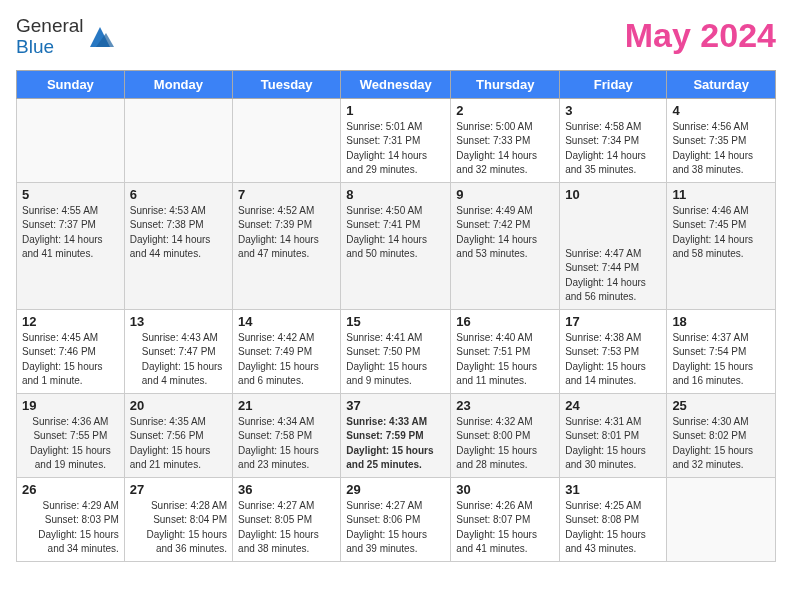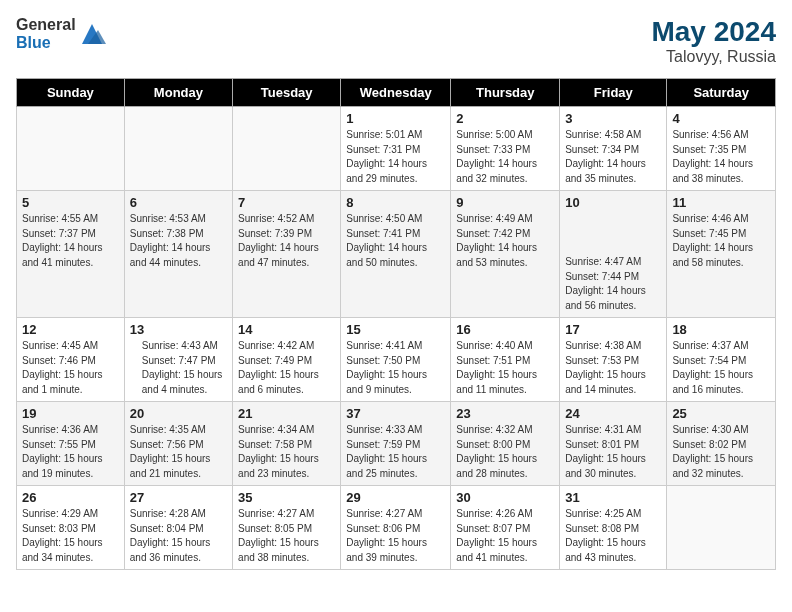--- a/index.html
+++ b/index.html
@@ -15,50 +15,50 @@
       justify-content: space-between;
       align-items: flex-start;
       margin-bottom: 12px;
     }
     .logo {
       display: flex;
       align-items: center;
       gap: 0;
     }
     .logo-text {
-      font-size: 16px;
-      font-weight: bold;
+      font-size: 19px;
+      font-weight: normal;
       line-height: 1.1;
     }
     .logo-general { color: #333; }
     .logo-blue { color: #1a6fb5; }
     .logo-icon {
       width: 28px;
       height: 28px;
       margin-left: 2px;
     }
     .title-block {
       text-align: right;
     }
     .month-year {
-      font-size: 28px;
+      font-size: 34px;
       font-weight: bold;
-      color: #0c4a6e;
+      color: #ec4899;
     }
     .location {
       font-size: 16px;
       color: #444;
     }
     table {
       width: 100%;
       border-collapse: collapse;
       font-size: 11px;
     }
     thead tr th {
-      background-color: #000000;
+      background-color: #3b82f6;
       color: #fff;
       text-align: center;
       padding: 6px 4px;
       font-size: 13px;
       font-weight: bold;
       border: 1px solid #aaa;
     }
     tbody tr td {
       border: 1px solid #ccc;
       vertical-align: top;
@@ -97,21 +97,20 @@
         <span class="logo-blue">Blue</span>
       </div>
     </div>
     <svg class="logo-icon" viewBox="0 0 28 28" xmlns="http://www.w3.org/2000/svg">
       <polygon points="4,24 14,4 24,24" fill="#2878c3"></polygon>
       <polygon points="10,24 20,10 28,24" fill="#1a5fa0" opacity="0.7"></polygon>
     </svg>
   </div>
   <div class="title-block">
     <div class="month-year">May 2024</div>
-    <div class="location">Talovyy, Russia</div>
   </div>
 </div>
 
 <table>
   <thead>
     <tr>
     <th>Sunday</th>
         <th>Monday</th>
         <th>Tuesday</th>
         <th>Wednesday</th>
@@ -252,42 +251,42 @@
           <span class="day-num">18</span>
           <div class="day-info" style="white-space: pre-line;">Sunrise: 4:37 AM
 Sunset: 7:54 PM
 Daylight: 15 hours
 and 16 minutes.</div>
         </td>
       </tr>
       <tr>
         <td>
           <span class="day-num">19</span>
-          <div class="day-info" style="white-space: pre-line;">Sunrise: 4:36 AM
+          <div class="day-info" style="white-space: pre-line; text-align: center;">Sunrise: 4:36 AM
 Sunset: 7:55 PM
 Daylight: 15 hours
 and 19 minutes.</div>
         </td>
         <td>
           <span class="day-num">20</span>
           <div class="day-info" style="white-space: pre-line;">Sunrise: 4:35 AM
 Sunset: 7:56 PM
 Daylight: 15 hours
 and 21 minutes.</div>
         </td>
         <td>
           <span class="day-num">21</span>
           <div class="day-info" style="white-space: pre-line;">Sunrise: 4:34 AM
 Sunset: 7:58 PM
 Daylight: 15 hours
 and 23 minutes.</div>
         </td>
         <td>
           <span class="day-num">37</span>
-          <div class="day-info" style="white-space: pre-line;">Sunrise: 4:33 AM
+          <div class="day-info" style="white-space: pre-line; font-weight: bold;">Sunrise: 4:33 AM
 Sunset: 7:59 PM
 Daylight: 15 hours
 and 25 minutes.</div>
         </td>
         <td>
           <span class="day-num">23</span>
           <div class="day-info" style="white-space: pre-line;">Sunrise: 4:32 AM
 Sunset: 8:00 PM
 Daylight: 15 hours
 and 28 minutes.</div>
@@ -303,34 +302,34 @@
           <span class="day-num">25</span>
           <div class="day-info" style="white-space: pre-line;">Sunrise: 4:30 AM
 Sunset: 8:02 PM
 Daylight: 15 hours
 and 32 minutes.</div>
         </td>
       </tr>
       <tr>
         <td>
           <span class="day-num">26</span>
-          <div class="day-info" style="white-space: pre-line;">Sunrise: 4:29 AM
+          <div class="day-info" style="white-space: pre-line; text-align: right;">Sunrise: 4:29 AM
 Sunset: 8:03 PM
 Daylight: 15 hours
 and 34 minutes.</div>
         </td>
         <td>
           <span class="day-num">27</span>
-          <div class="day-info" style="white-space: pre-line;">Sunrise: 4:28 AM
+          <div class="day-info" style="white-space: pre-line; text-align: right;">Sunrise: 4:28 AM
 Sunset: 8:04 PM
 Daylight: 15 hours
 and 36 minutes.</div>
         </td>
         <td>
-          <span class="day-num">35</span>
+          <span class="day-num">36</span>
           <div class="day-info" style="white-space: pre-line;">Sunrise: 4:27 AM
 Sunset: 8:05 PM
 Daylight: 15 hours
 and 38 minutes.</div>
         </td>
         <td>
           <span class="day-num">29</span>
           <div class="day-info" style="white-space: pre-line;">Sunrise: 4:27 AM
 Sunset: 8:06 PM
 Daylight: 15 hours

